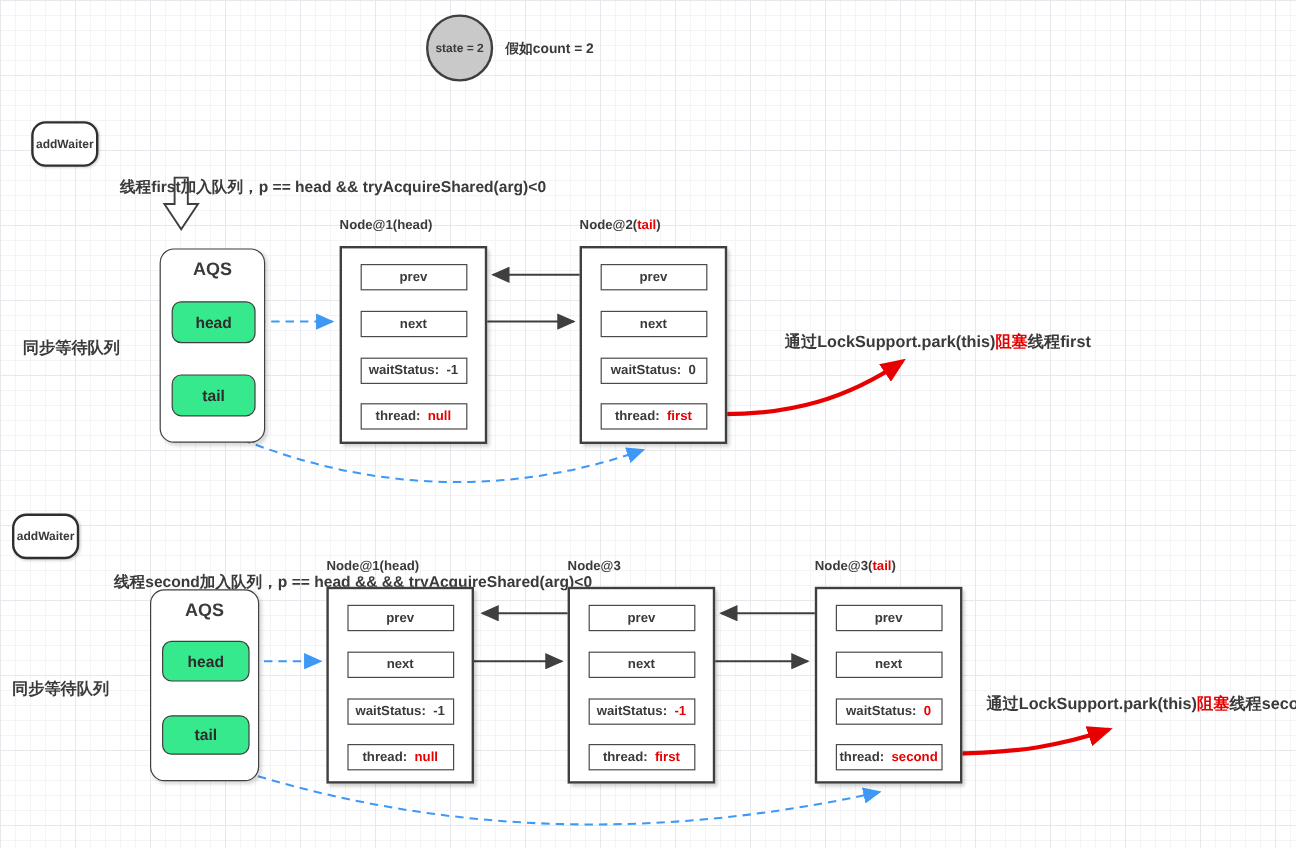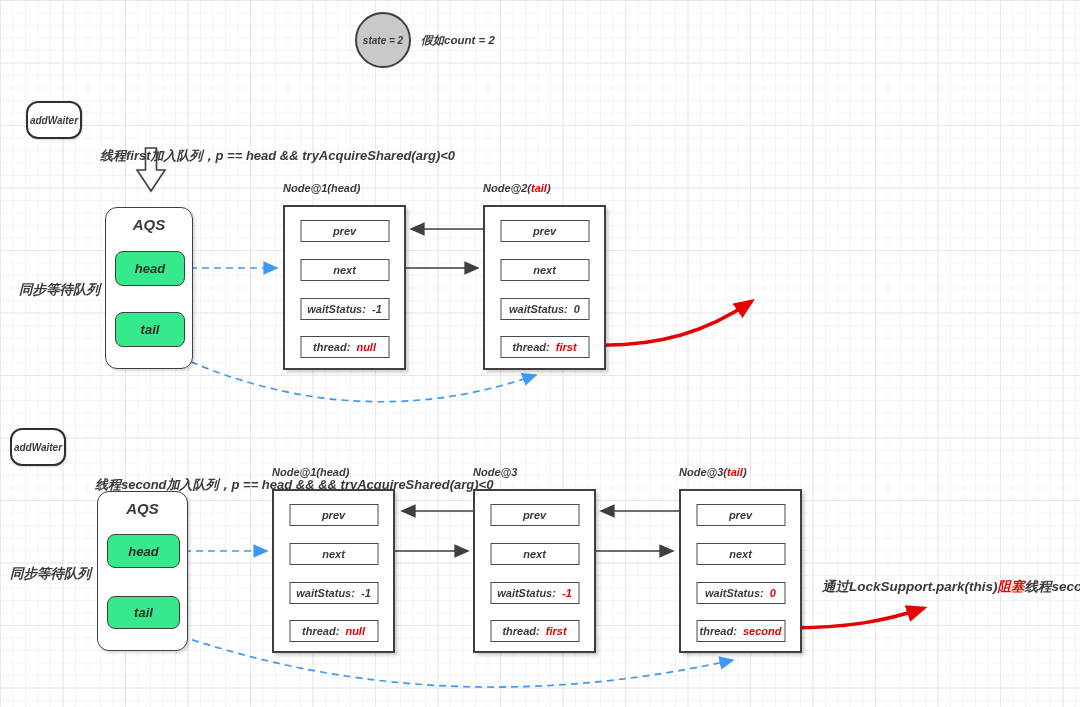--- a/index.html
+++ b/index.html
@@ -10,21 +10,20 @@
     background-color:#ffffff;
     background-image:
       linear-gradient(to right, #e7e7ee 1px, transparent 1px),
       linear-gradient(to bottom, #e7e7ee 1px, transparent 1px),
       linear-gradient(to right, #f4f4f7 1px, transparent 1px),
       linear-gradient(to bottom, #f4f4f7 1px, transparent 1px);
     background-size: 62.5px 62.5px, 62.5px 62.5px, 12.5px 12.5px, 12.5px 12.5px;
     font-family:"Liberation Sans", sans-serif;
     font-weight:bold;
     color:#3a3a3a;
-    font-style:italic;
   }
   .overlay{position:absolute;left:0;top:0;width:1080px;height:707px;pointer-events:none;}
 
   .state-circle{
     position:absolute;left:355px;top:12px;width:56px;height:56px;
     border-radius:50%;background:#c9c9c9;border:2px solid #3f3f3f;
     display:flex;align-items:center;justify-content:center;
     font-size:10px;box-sizing:border-box;
   }
   .assume-label{position:absolute;left:421px;top:33px;font-size:11.5px;}
@@ -33,21 +32,21 @@
     position:absolute;width:56px;height:38px;background:#fff;
     border:2.2px solid #2f2f2f;border-radius:12px;
     display:flex;align-items:center;justify-content:center;
     font-size:10px;box-sizing:border-box;box-shadow:1px 1px 2px rgba(0,0,0,.15);
   }
   .desc{position:absolute;font-size:13px;white-space:nowrap;margin-top:36px;}
   .queue-label{position:absolute;font-size:13.5px;}
 
   .aqs{
     position:absolute;background:#fff;border:1.8px solid #3f3f3f;border-radius:12px;
-    box-sizing:border-box;box-shadow:2px 2px 3px rgba(0,0,0,.15);
+    box-sizing:border-box;box-shadow:2px 2px 3px rgba(0,0,0,.15);margin-left:28px;
   }
   .aqs-title{position:absolute;left:0;right:0;top:8px;text-align:center;font-size:15px;}
   .pointer{
     position:absolute;border:1.7px solid #3f3f3f;border-radius:8px;
     display:flex;align-items:center;justify-content:center;
     font-size:13px;box-sizing:border-box;color:#2c2c2c;
   }
 
   .node{
     position:absolute;width:123px;background:#fff;border:2px solid #3f3f3f;
@@ -138,20 +137,23 @@
   <div class="node-title" style="left:483px;top:182px;">
     <span>Node@2(</span><span class="red">tail</span><span>)</span>
   </div>
   <div class="node" style="left:483px;top:205px;height:165px;">
     <div class="field f1"><span>prev</span></div>
     <div class="field f2"><span>next</span></div>
     <div class="field f3"><span>waitStatus:  </span><span>0</span></div>
     <div class="field f4"><span>thread:  </span><span class="red">first</span></div>
   </div>
 
+  <div class="annotation" style="left:654px;top:276px;">
+    <span>通过LockSupport.park(this)</span><span class="red">阻塞</span><span>线程first</span>
+  </div>
 
   <div class="addwaiter" style="left:10px;top:428px;">
     <span>addWaiter</span>
   </div>
   <div class="desc" style="left:95px;top:440px;">线程second加入队列，p == head &amp;&amp; &amp;&amp; tryAcquireShared(arg)&lt;0</div>
   <div class="queue-label" style="left:10px;top:565px;">同步等待队列</div>
 
   <div class="aqs" style="left:97px;top:491px;width:91px;height:160px;">
     <div class="aqs-title">AQS</div>
     <div class="pointer" style="left:9px;top:42px;width:73px;height:34px;background:#35e98c;">

